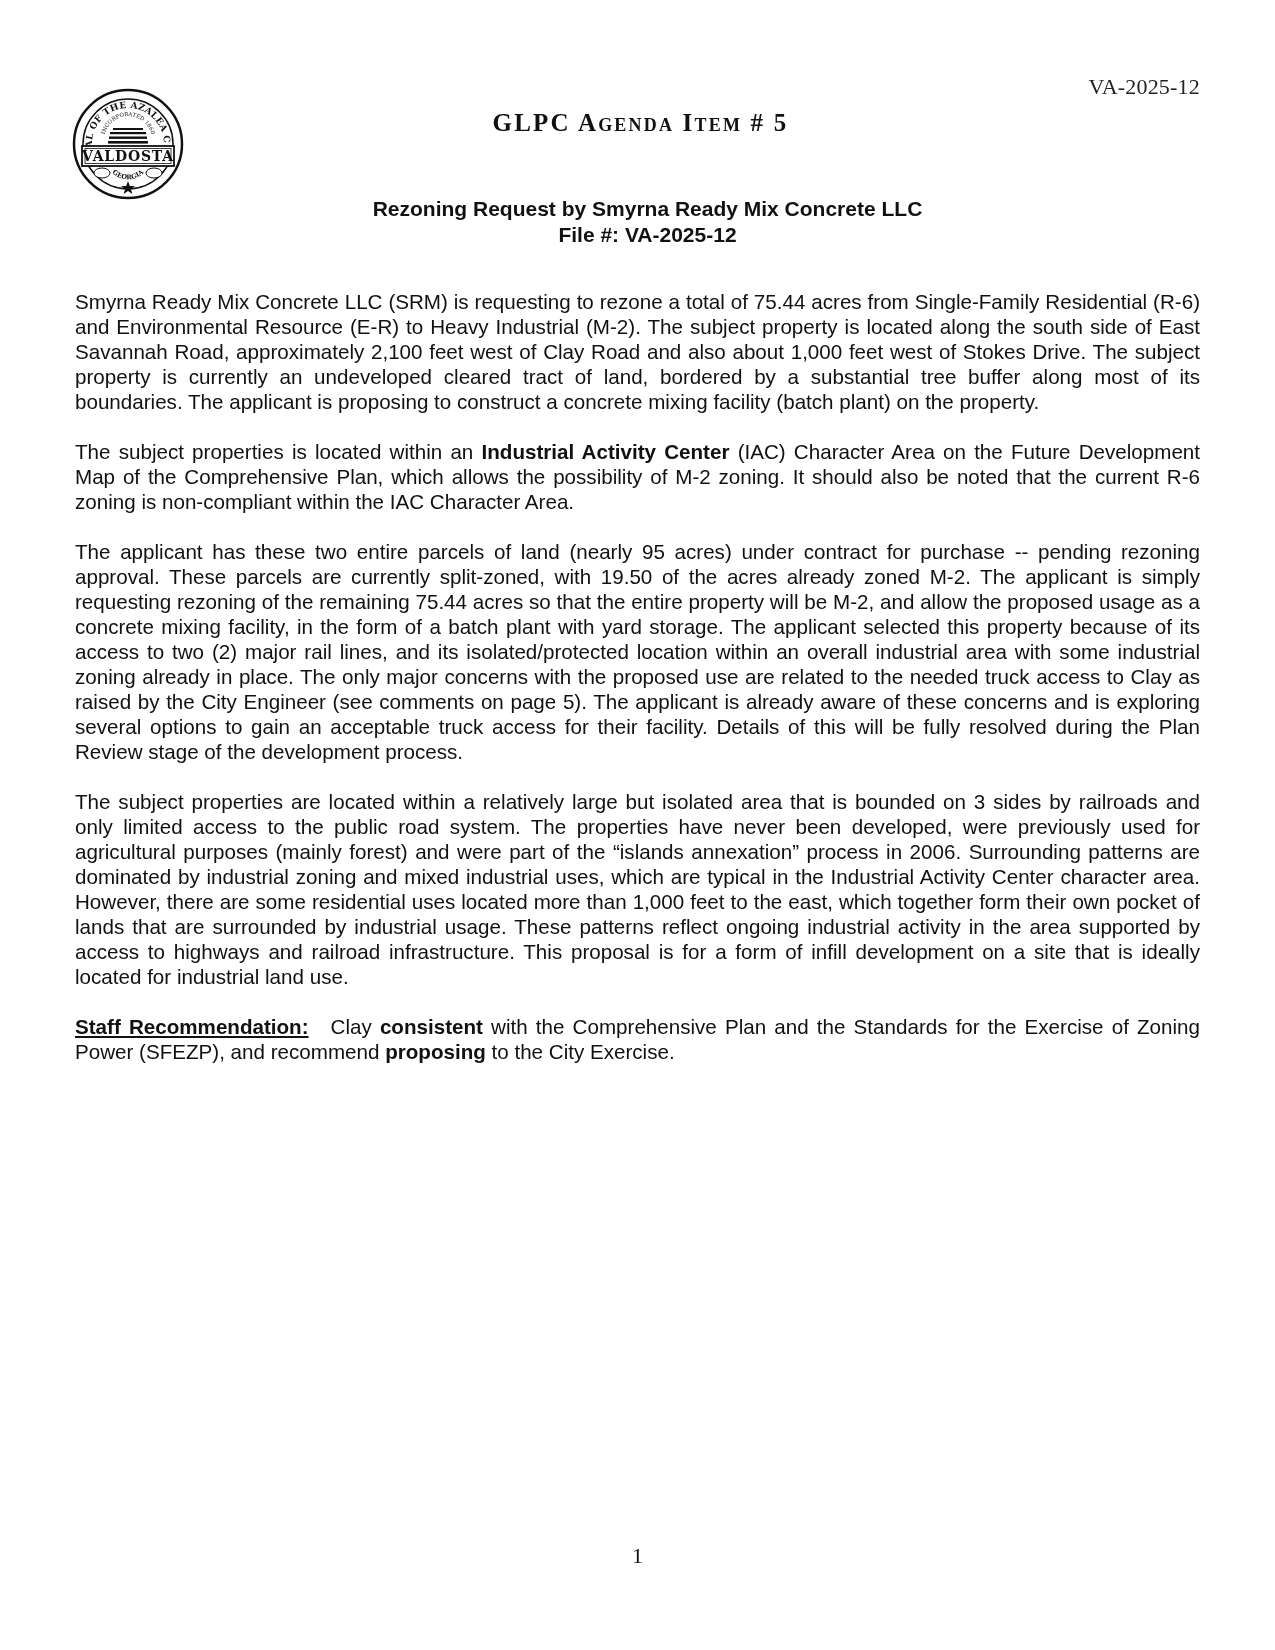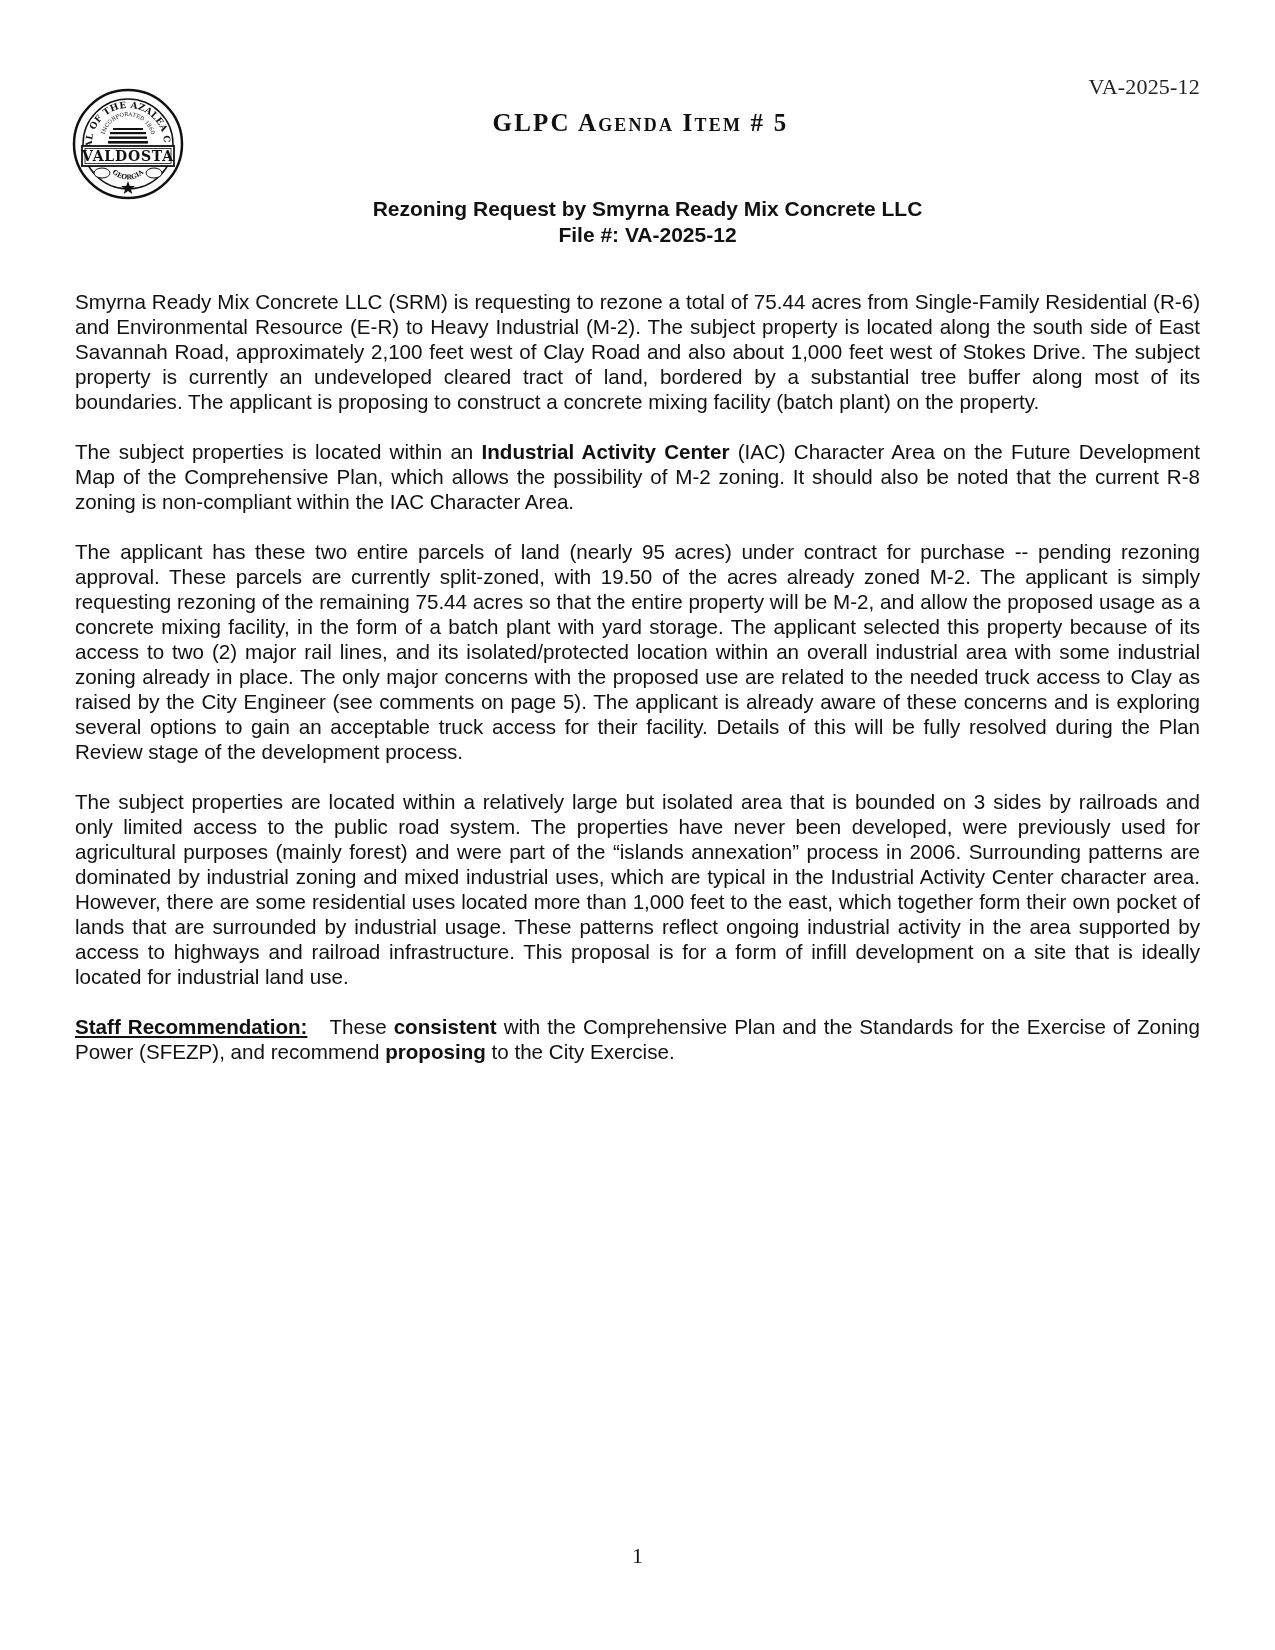--- a/index.html
+++ b/index.html
@@ -100,23 +100,23 @@
   </div>
 
   <div class="request-head">
     <div>Rezoning Request by Smyrna Ready Mix Concrete LLC</div>
     <div>File #:  VA-2025-12</div>
   </div>
 
   <div class="body">
     <p>Smyrna Ready Mix Concrete LLC (SRM) is requesting to rezone a total of 75.44 acres from Single-Family Residential (R-6) and Environmental Resource (E-R) to Heavy Industrial (M-2).  The subject property is located along the south side of East Savannah Road, approximately 2,100 feet west of Clay Road and also about 1,000 feet west of Stokes Drive.  The subject property is currently an undeveloped cleared tract of land, bordered by a substantial tree buffer along most of its boundaries. The applicant is proposing to construct a concrete mixing facility (batch plant) on the property.</p>
 
-    <p><span>The subject properties is located within an </span><b>Industrial Activity Center</b><span> (IAC) Character Area on the Future Development Map of the Comprehensive Plan, which allows the possibility of M-2 zoning.  It should also be noted that the current R-8 zoning is non-compliant within the IAC Character Area.</span></p>
+    <p><span>The subject properties is located within an </span><b>Industrial Activity Center</b><span> (IAC) Character Area on the Future Development Map of the Comprehensive Plan, which allows the possibility of M-2 zoning.  It should also be noted that the current R-6 zoning is non-compliant within the IAC Character Area.</span></p>
 
     <p>The applicant has these two entire parcels of land (nearly 95 acres) under contract for purchase -- pending rezoning approval.  These parcels are currently split-zoned, with 19.50 of the acres already zoned M-2.  The applicant is simply requesting rezoning of the remaining 75.44 acres so that the entire property will be M-2, and allow the proposed usage as a concrete mixing facility, in the form of a batch plant with yard storage.  The applicant selected this property because of its access to two (2) major rail lines, and its isolated/protected location within an overall industrial area with some industrial zoning already in place.  The only major concerns with the proposed use are related to the needed truck access to Clay as raised by the City Engineer (see comments on page 5).  The applicant is already aware of these concerns and is exploring several options to gain an acceptable truck access for their facility.  Details of this will be fully resolved during the Plan Review stage of the development process.</p>
 
     <p>The subject properties are located within a relatively large but isolated area that is bounded on 3 sides by railroads and only limited access to the public road system.  The properties have never been developed, were previously used for agricultural purposes (mainly forest) and were part of the “islands annexation” process in 2006.  Surrounding patterns are dominated by industrial zoning and mixed industrial uses, which are typical in the Industrial Activity Center character area.  However, there are some residential uses located more than 1,000 feet to the east, which together form their own pocket of lands that are surrounded by industrial usage.  These patterns reflect ongoing industrial activity in the area supported by access to highways and railroad infrastructure.  This proposal is for a form of infill development on a site that is ideally located for industrial land use.</p>
 
-    <p><span class="rec-label">Staff Recommendation:</span><span>These </span><b>consistent</b><span> with the Comprehensive Plan and the Standards for the Exercise of Zoning Power (SFEZP), and recommend </span><b>proposing</b><span> to the City Exercise.</span></p>
+    <p><span class="rec-label">Staff Recommendation:</span><span>Clay </span><b>consistent</b><span> with the Comprehensive Plan and the Standards for the Exercise of Zoning Power (SFEZP), and recommend </span><b>proposing</b><span> to the City Exercise.</span></p>
   </div>
 
   <div class="page-number">1</div>
 </div>
 
 </body></html>

